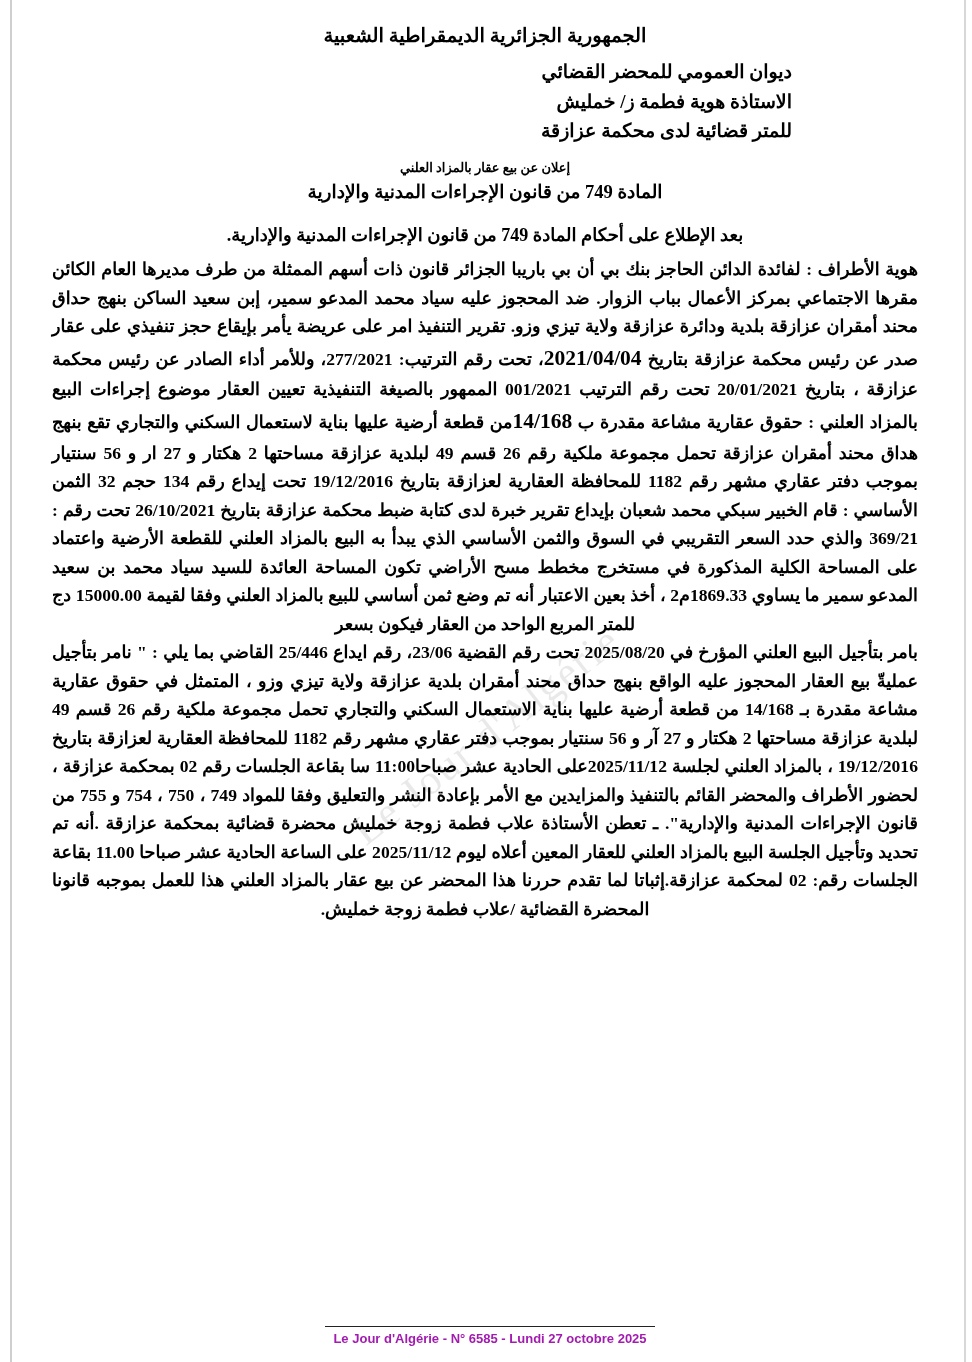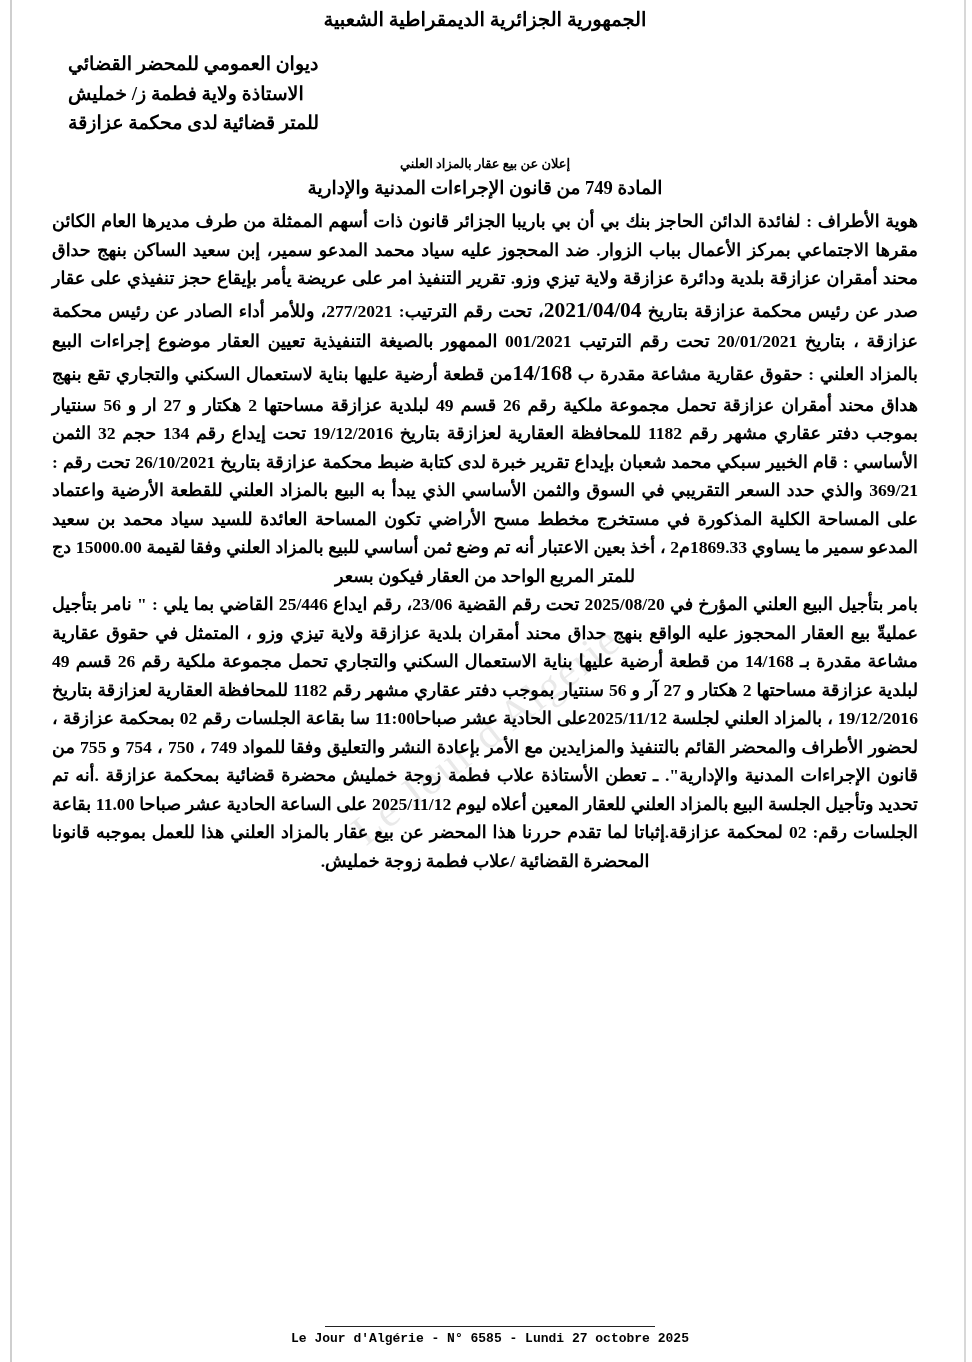--- a/index.html
+++ b/index.html
@@ -28,56 +28,56 @@
     background: #cfcfcf;
   }
   .edge-right {
     position: absolute;
     top: 0; bottom: 0; right: 6px;
     width: 2px;
     background: #d8d8d8;
   }
   .content {
     position: relative;
-    padding: 6px 54px 10px 52px;
+    padding: 22px 54px 10px 52px;
     box-sizing: border-box;
     direction: rtl;
     text-align: right;
   }
   .ctr {
     text-align: center;
   }
   .hdr-title {
     font-weight: bold;
     font-size: 19.5px;
     line-height: 1.45;
     margin: 0 0 6px 0;
   }
   .hdr-block {
     font-weight: bold;
     font-size: 19px;
     line-height: 1.5;
-    margin: 16px;
-    text-align: left;
+    margin: 8px;
+    text-align: right;
     padding-right: 118px;
   }
   .hdr-block div { margin-bottom: 1px; }
 
   .ann-title {
     font-weight: bold;
     font-size: 13px;
     line-height: 1.5;
     margin: 12px 0 0 0;
     text-align: center;
   }
   .ann-sub {
     font-weight: bold;
     font-size: 18.5px;
     line-height: 1.5;
-    margin: 2px 0 4px 0;
+    margin: 2px 0 15px 0;
     text-align: center;
   }
   .ann-sub2 {
     font-weight: bold;
     font-size: 18px;
     line-height: 1.5;
     margin: 4px 0 6px 0;
     text-align: center;
   }
   .body-par {
@@ -95,24 +95,24 @@
   .amount {
     font-size: 21px;
   }
   .footer {
     position: absolute;
     left: 8px;
     right: 0;
     bottom: 16px;
     text-align: center;
     direction: ltr;
-    font-family: Liberation Mono, monospace;
+    font-family: Liberation Sans, sans-serif;
     font-size: 13px;
     font-weight: bold;
-    color: #000000;
+    color: #a21caf;
   }
   .footer .rule {
     width: 330px;
     height: 1px;
     background: #222;
     margin: 0 auto 4px auto;
   }
   
   .watermark {
     position: absolute;
@@ -136,26 +136,27 @@
   <div class="edge-right"></div>
 
   <div class="watermark">Le Jour d'Algérie</div>
 
   <div class="content">
 
     <div class="hdr-title ctr">الجمهورية الجزائرية الديمقراطية الشعبية</div>
 
     <div class="hdr-block">
       <div>ديوان العمومي للمحضر القضائي</div>
-      <div>الاستاذة ولاية فطمة ز/ خمليش</div>
+      <div>الاستاذة هوية فطمة ز/ خمليش</div>
       <div>للمتر قضائية لدى محكمة عزازقة</div>
     </div>
 
     <div class="ann-title">إعلان عن بيع عقار بالمزاد العلني</div>
     <div class="ann-sub">المادة 749 من قانون الإجراءات المدنية والإدارية</div>
+    <div class="ann-sub2">بعد الإطلاع على أحكام المادة 749 من قانون الإجراءات المدنية والإدارية.</div>
 
     <p class="body-par">
       <span class="u">هوية الأطراف :</span><span> لفائدة الدائن الحاجز بنك بي أن بي باريبا الجزائر قانون ذات أسهم الممثلة من طرف مديرها العام الكائن مقرها الاجتماعي بمركز الأعمال بباب الزوار.</span>
       <span class="u">ضد المحجوز عليه سياد</span><span> محمد المدعو سمير، إبن سعيد الساكن بنهج حداق محند أمقران عزازقة بلدية ودائرة عزازقة ولاية تيزي وزو.</span>
       <span class="u">تقرير التنفيذ</span><span> امر على عريضة يأمر بإيقاع حجز تنفيذي على عقار صدر عن رئيس محكمة عزازقة بتاريخ</span>
       <span class="big">2021/04/04</span><span>، تحت رقم الترتيب: 277/2021، وللأمر أداء الصادر عن رئيس محكمة عزازقة ، بتاريخ 20/01/2021 تحت رقم الترتيب 001/2021 الممهور بالصيغة التنفيذية</span>
       <span class="u">تعيين العقار موضوع إجراءات البيع بالمزاد العلني</span><span> : حقوق عقارية مشاعة مقدرة ب</span>
       <span class="big">14/168</span><span>من قطعة أرضية عليها بناية لاستعمال السكني والتجاري تقع بنهج هداق محند أمقران عزازقة تحمل مجموعة ملكية رقم 26 قسم 49 لبلدية عزازقة مساحتها 2 هكتار و 27 ار و 56 سنتيار بموجب دفتر عقاري مشهر رقم 1182 للمحافظة العقارية لعزازقة بتاريخ 19/12/2016 تحت إيداع رقم 134 حجم 32</span>
       <span class="u">الثمن الأساسي</span><span> : قام الخبير سبكي محمد شعبان بإيداع تقرير خبرة لدى كتابة ضبط محكمة عزازقة بتاريخ 26/10/2021 تحت رقم : 369/21 والذي حدد السعر التقريبي في السوق والثمن الأساسي الذي يبدأ به البيع بالمزاد العلني للقطعة الأرضية واعتماد على المساحة الكلية المذكورة في مستخرج مخطط مسح الأراضي تكون المساحة العائدة للسيد سياد محمد بن سعيد المدعو سمير ما يساوي 1869.33م2 ، أخذ بعين الاعتبار أنه تم وضع ثمن أساسي للبيع بالمزاد العلني وفقا لقيمة 15000.00 دج للمتر المربع الواحد من العقار فيكون بسعر</span>
     </p>

